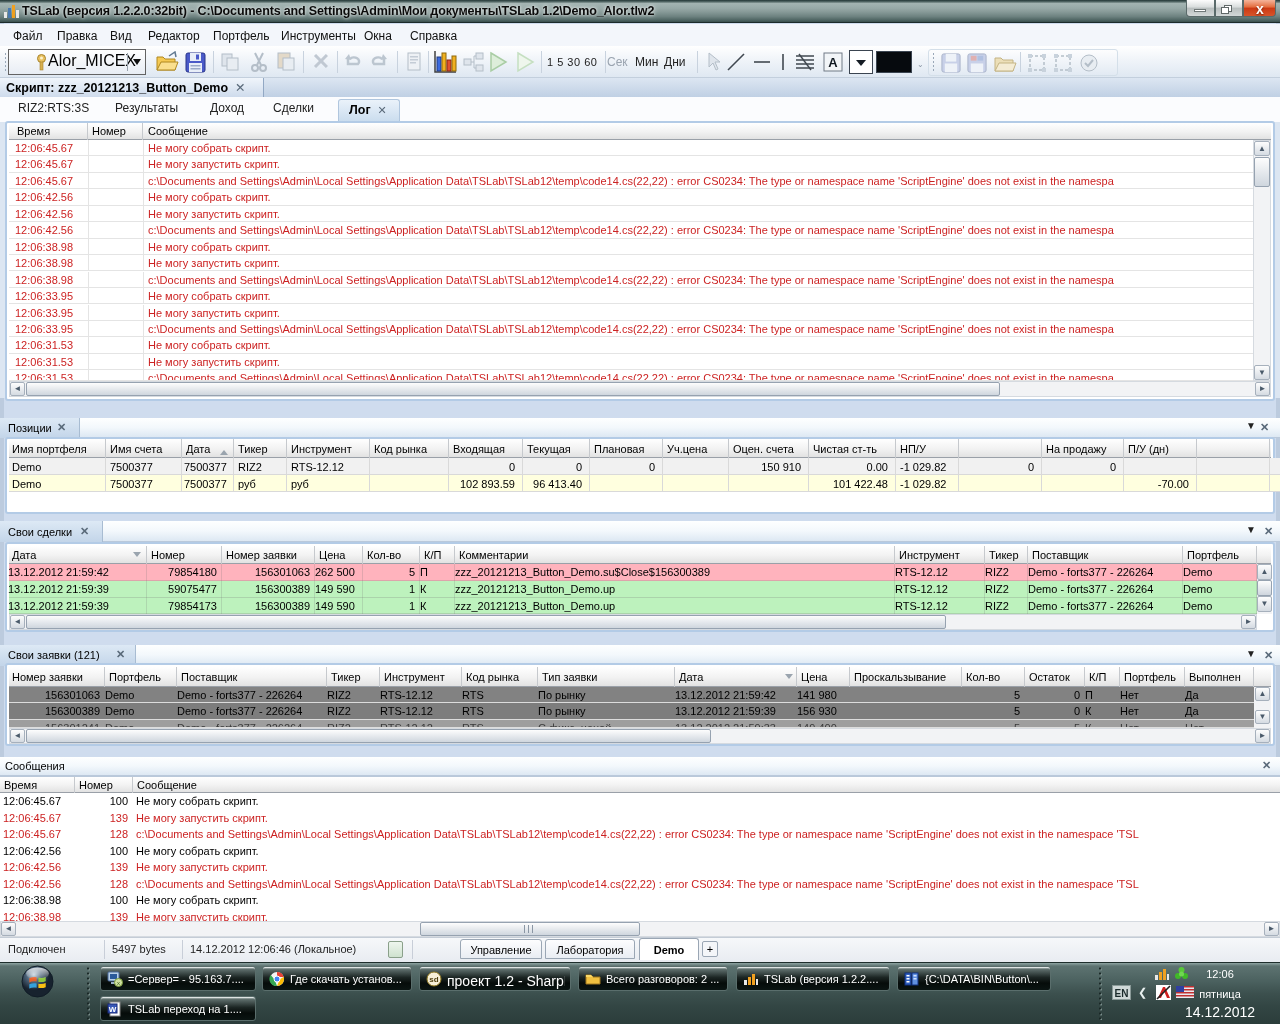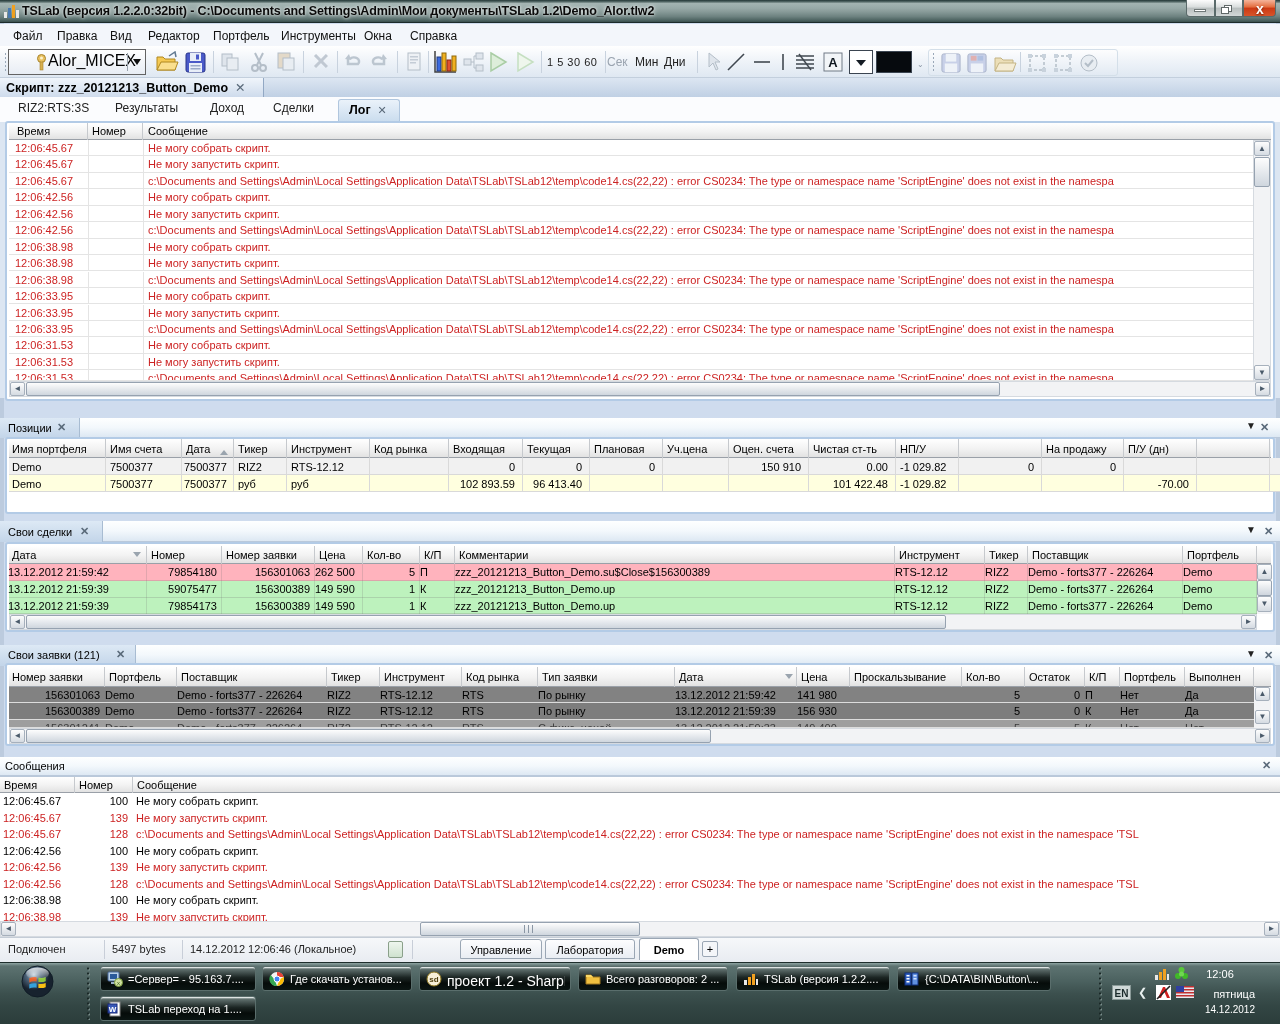--- a/index.html
+++ b/index.html
@@ -781,14 +781,14 @@
   </svg>
 <svg class="abs" style="left:1176px;top:986px" width="18" height="12" viewBox="0 0 18 12">
     <rect width="18" height="12" fill="#e8e8f0"></rect>
     <rect y="0" width="18" height="1.5" fill="#c03030"></rect>
     <rect y="3" width="18" height="1.5" fill="#c03030"></rect>
     <rect y="6" width="18" height="1.5" fill="#c03030"></rect>
     <rect y="9" width="18" height="1.5" fill="#c03030"></rect>
     <rect width="8" height="6" fill="#3040a0"></rect>
   </svg>
 <div class="abs" style="left:1185px;top:968px;width:70px;text-align:center;color:#fff;font-size:11px">12:06</div>
-<div class="abs" style="left:1185px;top:988px;width:70px;text-align:right;color:#fff;font-size:11px">пятница</div>
-<div class="abs" style="left:1185px;top:1004px;width:70px;text-align:right;color:#fff;font-size:10px">14.12.2012</div>
+<div class="abs" style="left:1185px;top:988px;width:70px;text-align:center;color:#fff;font-size:11px">пятница</div>
+<div class="abs" style="left:1185px;top:1004px;width:70px;text-align:right;color:#fff;font-size:14px">14.12.2012</div>
 
 </body></html>

